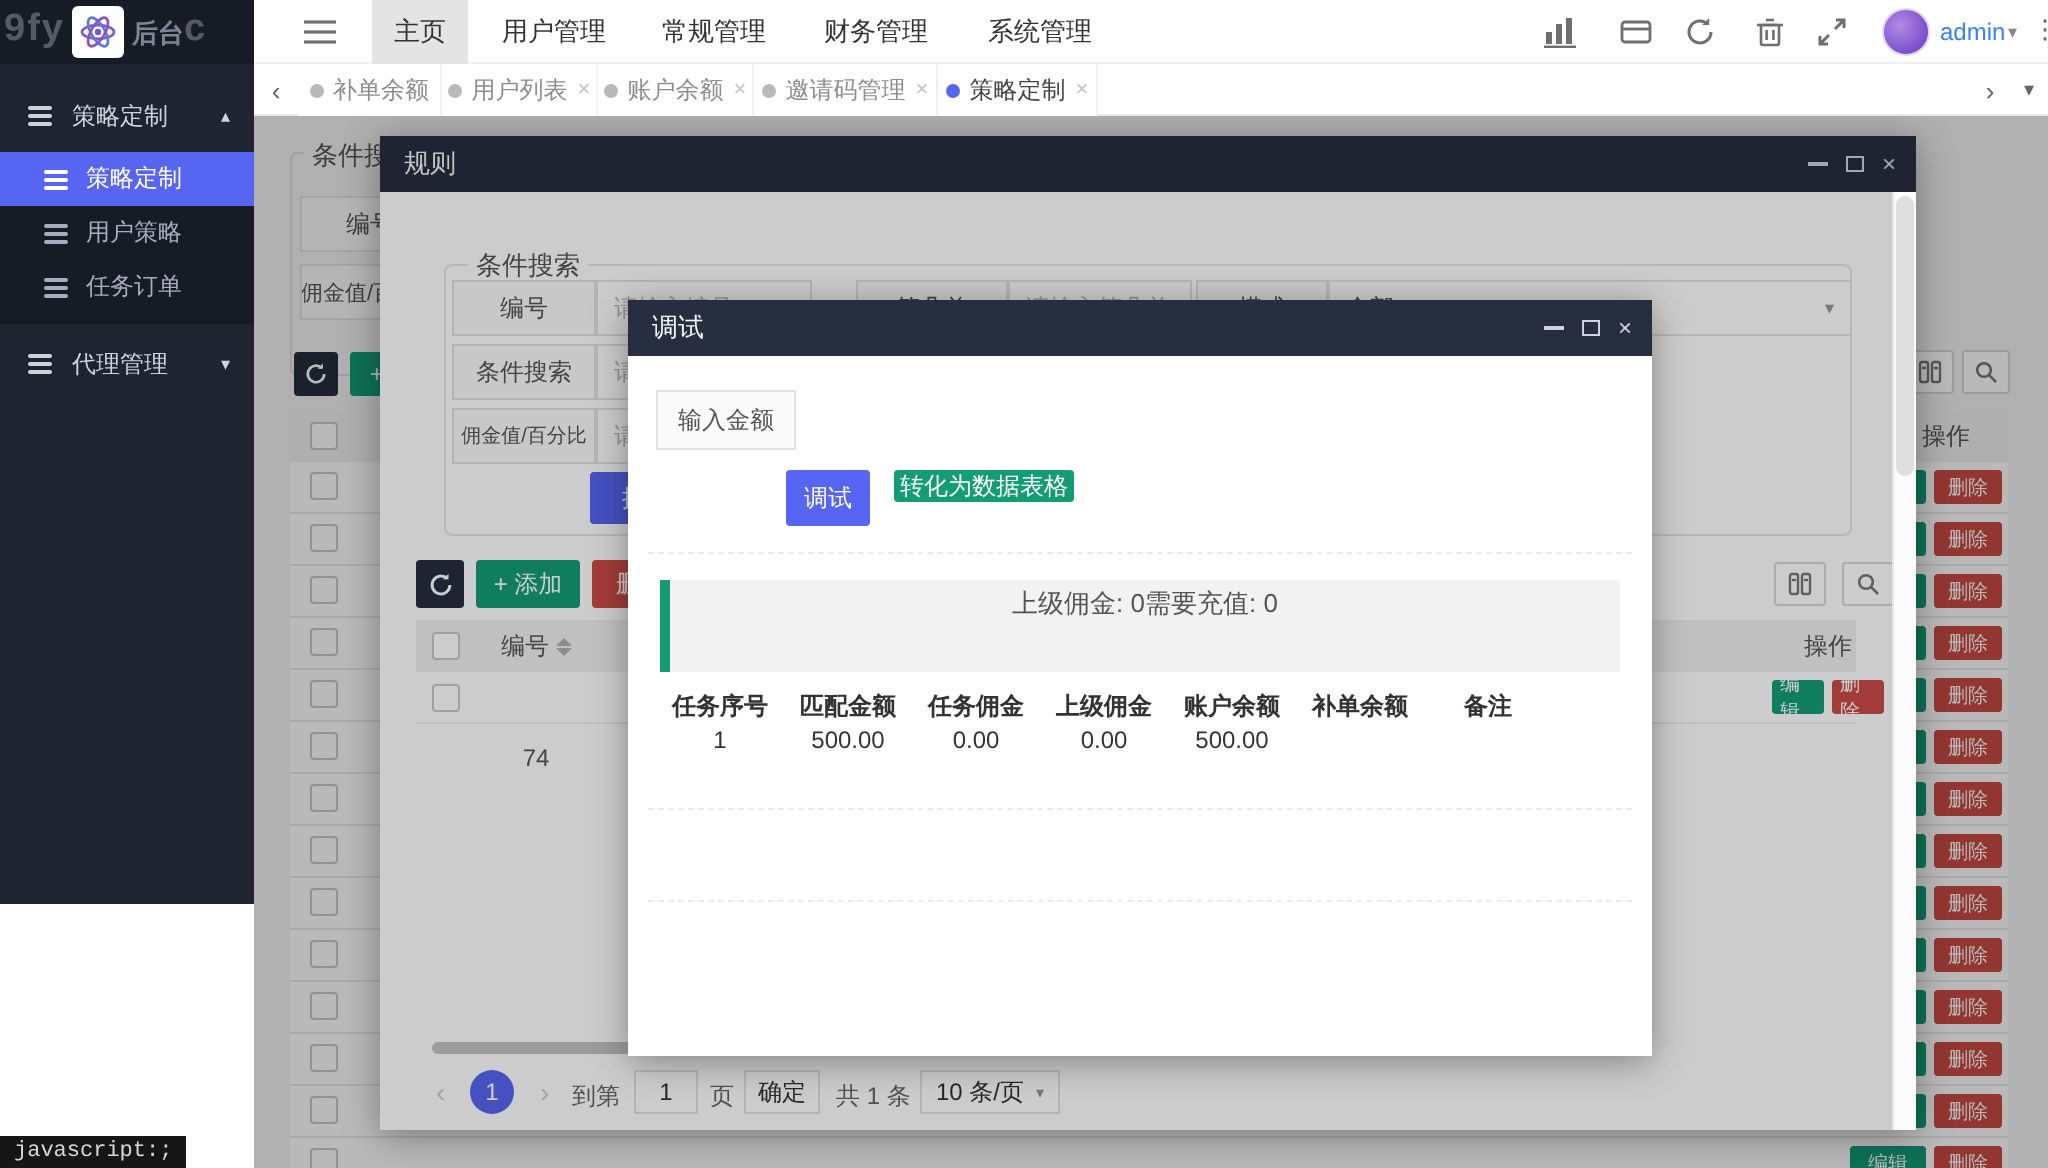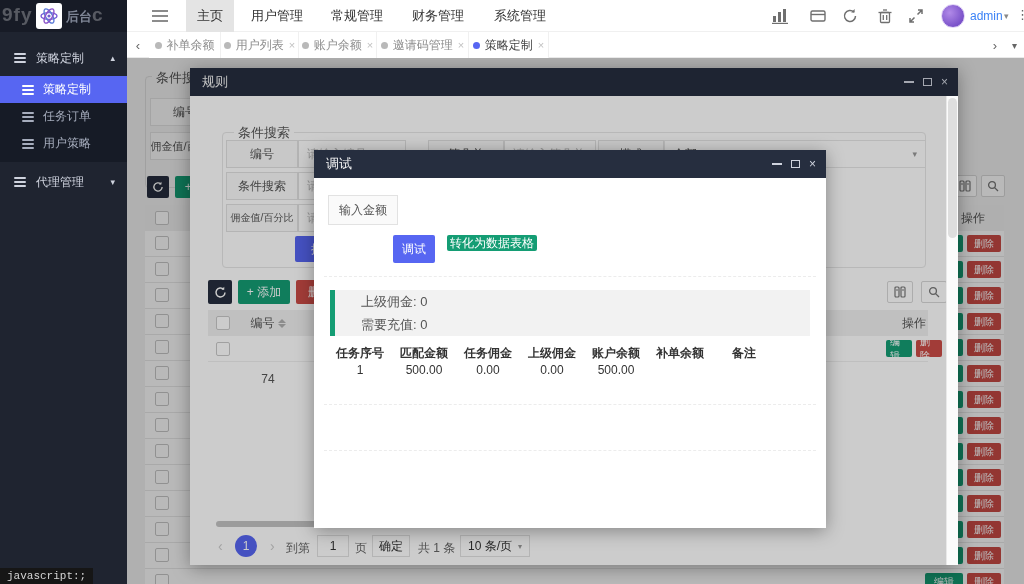--- a/index.html
+++ b/index.html
@@ -4,21 +4,21 @@
 <style>
   * { margin:0; padding:0; box-sizing:border-box; }
   html,body { width:1024px; height:584px; overflow:hidden; background:#fff;
     font-family:"Liberation Sans","DejaVu Sans",sans-serif; }
   .abs { position:absolute; }
   .ck { width:14px; height:14px; border:1px solid #c9c9c9; background:#fff; border-radius:2px; display:inline-block; }
   .ico-btn { border:1px solid #d7d7d7; background:#fff; border-radius:2px; display:flex; align-items:center; justify-content:center; }
   svg { display:block; }
 
   
-  #sidebar { left:0; top:0; width:127px; height:584px; background:#1f2430; z-index:5; }
+  #sidebar { left:0; top:0; width:127px; height:452px; background:#1f2430; z-index:5; }
   #logo-bar { left:0; top:0; width:127px; height:32px; background:#171b26; overflow:hidden; }
   .wm { color:rgba(255,255,255,.28); font-size:19px; font-weight:bold; letter-spacing:1px; }
   #logo-box { left:36px; top:3px; width:26px; height:26px; background:#fff; border-radius:3px;
     display:flex; align-items:center; justify-content:center; }
   #logo-title { left:66px; top:8px; color:#7e8595; font-size:13px; font-weight:bold; }
   .menu-parent { left:0; width:127px; height:32px; color:#cfd3de; font-size:12px; display:flex; align-items:center; cursor:pointer; }
   .menu-sub { left:0; width:127px; background:#161b26; }
   .menu-item { width:127px; height:27px; color:#a6adbd; font-size:12px; display:flex; align-items:center; cursor:pointer; }
   .menu-item.active { background:#5766f2; color:#fff; }
   .bars { display:inline-block; width:12px; }
@@ -75,21 +75,21 @@
   .win-ctl { display:flex; align-items:center; gap:9px; margin-left:auto; margin-right:10px; color:#cfd3de; }
   .win-ctl .mini { width:10px; height:2px; background:#cfd3de; cursor:pointer; }
   .win-ctl .maxi { width:9px; height:8px; border:1px solid #cfd3de; cursor:pointer; }
   .win-ctl .close { font-size:12px; cursor:pointer; line-height:1; }
   #rules-modal { left:63px; top:10px; width:768px; height:497px; z-index:20; }
   #rules-body { left:0; top:28px; width:768px; height:469px; background:#fff; overflow:hidden; }
   #debug-modal { left:187px; top:92px; width:512px; height:378px; z-index:40; }
   #debug-body { left:0; top:28px; width:512px; height:350px; background:#fff; }
   .dashed { border-top:1px dashed #ececec; height:0; }
   .alert { background:#f2f2f2; border-left:5px solid #149d74; font-size:13px; color:#555; line-height:23px; padding:0 26px;
-    display:flex; flex-direction:column; justify-content:center; }
+    display:flex; flex-direction:row; justify-content:center; }
   .rcell { width:64px; text-align:center; font-size:12px; color:#333; position:absolute; }
   .rcell.h { font-weight:bold; }
   .sorter { display:inline-flex; flex-direction:column; gap:1px; margin-left:3px; vertical-align:middle; }
   .sorter b { width:0; height:0; border-left:4px solid transparent; border-right:4px solid transparent; display:block; }
   .sorter .up { border-bottom:4px solid #b0b0b0; }
   .sorter .dn { border-top:4px solid #b0b0b0; }
   .pg-txt { font-size:12px; color:#666; }
   .pg-box { border:1px solid #e2e2e2; background:#fff; font-size:12px; color:#333;
     display:flex; align-items:center; justify-content:center; }
   #modal-scrollbar { left:819px; top:38px; width:12px; height:469px; background:#fbfbfb; z-index:35; border-left:1px solid #e8e8e8; }
@@ -133,29 +133,29 @@
           <i></i>
         </span>
       <span style="margin-left:9px;">策略定制</span>
     </div>
     <div class="menu-item">
       <span class="bars" style="margin-left:22px;">
           <i></i>
           <i></i>
           <i></i>
         </span>
-      <span style="margin-left:9px;">任务订单</span>
+      <span style="margin-left:9px;">用户策略</span>
     </div>
     <div class="menu-item">
       <span class="bars" style="margin-left:22px;">
           <i></i>
           <i></i>
           <i></i>
         </span>
-      <span style="margin-left:9px;">用户策略</span>
+      <span style="margin-left:9px;">任务订单</span>
     </div>
   </div>
 
   <div class="abs menu-parent" style="top:166px;">
     <span class="bars" style="margin-left:14px;color:#cfd3de;">
         <i></i>
         <i></i>
         <i></i>
       </span>
     <span style="margin-left:10px;">代理管理</span>

